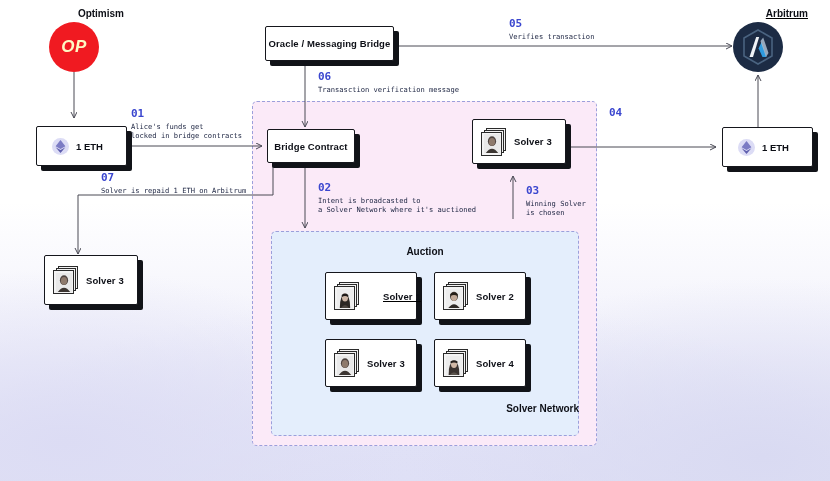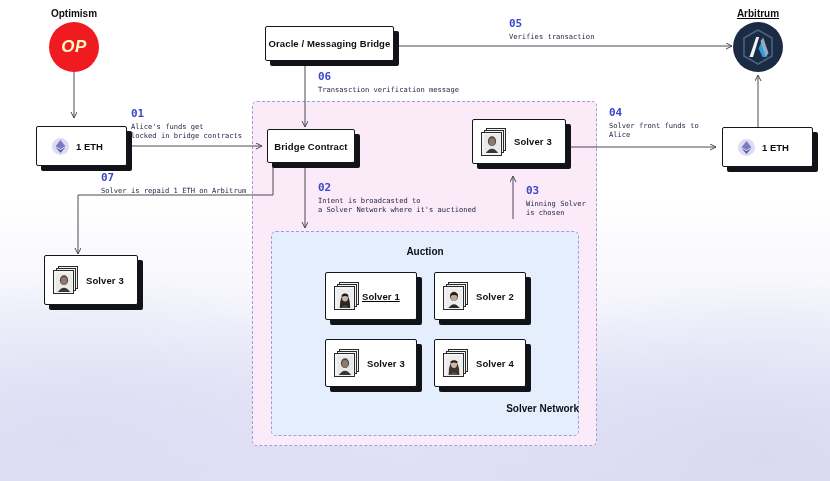--- a/index.html
+++ b/index.html
@@ -26,21 +26,21 @@
     display:flex; align-items:center;
     border-radius:2px;
   }
   .card-label {
     font-weight:bold; font-size:9.5px; color:#0d0f16;
     letter-spacing:.1px; white-space:nowrap;
   }
 
   
   .chain-title {
-    font-weight:bold; font-size:10px; color:#0d0f16; text-align:center;
+    font-weight:bold; font-size:10px; color:#0d0f16; text-align:right;
     white-space:nowrap;
   }
   .op-logo {
     width:50px; height:50px; border-radius:50%;
     background:#f01a21;
     display:flex; align-items:center; justify-content:center;
     color:#fef9c3; font-weight:bold; font-style:italic; font-size:17px;
     letter-spacing:.5px;
   }
 
@@ -217,21 +217,21 @@
           <path d="M2 21 Q9 11.5 16 21 Z" fill="#3c3632"></path>
         </svg>
       </span>
         </span>
     </span>
     <span class="card-label">Solver 3</span>
   </div>
 
   <div class="abs box-title" style="left:271px; top:246px; width:308px;">Auction</div>
 
-  <div class="abs card" style="left:325px; top:272px; width:92px; height:48px; gap:2px; padding-left:8px;text-decoration:underline;">
+  <div class="abs card" style="left:325px; top:272px; width:92px; height:48px; gap:23px; padding-left:8px;text-decoration:underline;">
     <span class="avatar">
       <span class="f f1"></span>
         <span class="f f2"></span>
       <span class="f f3">
           <span class="ph">
         <svg width="100%" height="100%" viewBox="0 0 18 21" preserveAspectRatio="none">
           <rect width="18" height="21" fill="#ededed"></rect>
           <path d="M3.2 21 Q3 7 9 6.2 Q15 7 14.8 21 Z" fill="#2b2723"></path>
           <ellipse cx="9" cy="9.4" rx="3.4" ry="4.3" fill="#cdb6a6"></ellipse>
           <path d="M5.3 6.6 Q9 3.4 12.7 6.6 L12.7 9 Q9 6.4 5.3 9 Z" fill="#1e1a18"></path>
@@ -314,22 +314,20 @@
   </div>
 
   <div class="step" style="left:526px; top:185px;">
     <div class="step-num">03</div>
     <div class="step-txt">Winning Solver
 is chosen</div>
   </div>
 
   <div class="step" style="left:609px; top:107px;">
     <div class="step-num">04</div>
-    <div class="step-txt">Solver front funds to
-Alice</div>
   </div>
 
   <div class="step" style="left:509px; top:18px;">
     <div class="step-num">05</div>
     <div class="step-txt">Verifies transaction</div>
   </div>
 
   <div class="step" style="left:318px; top:71px;">
     <div class="step-num">06</div>
     <div class="step-txt">Transasction verification message</div>

